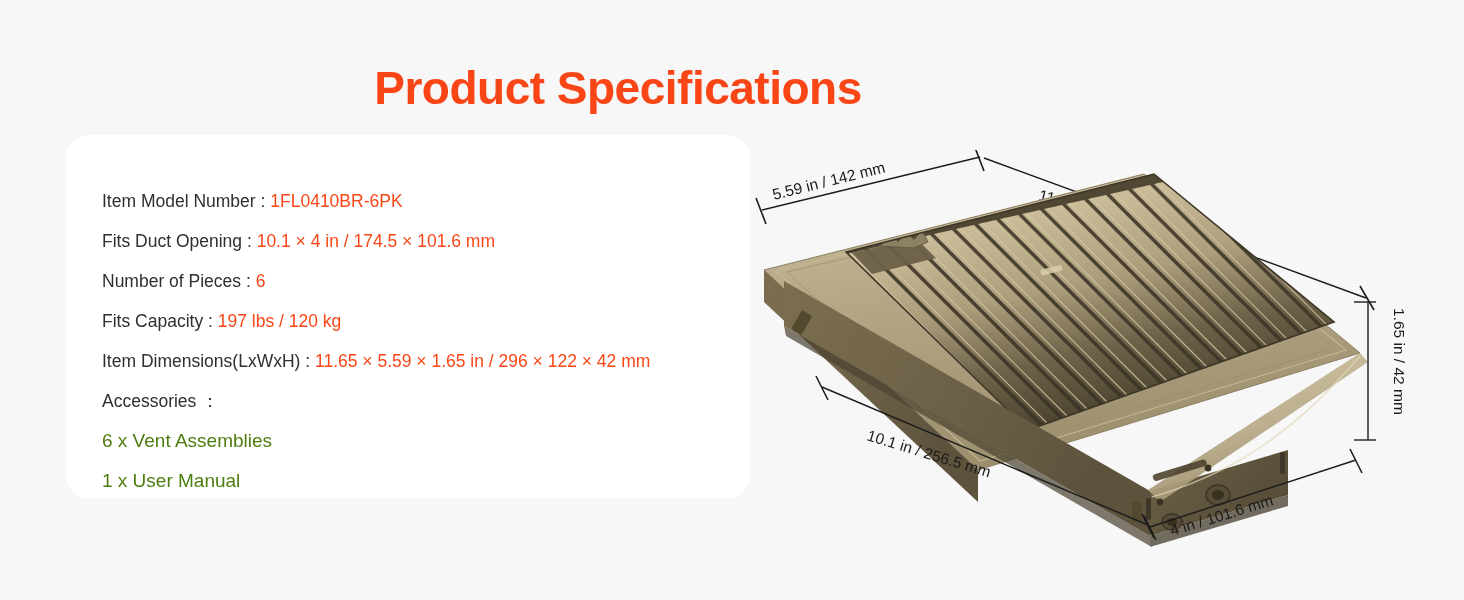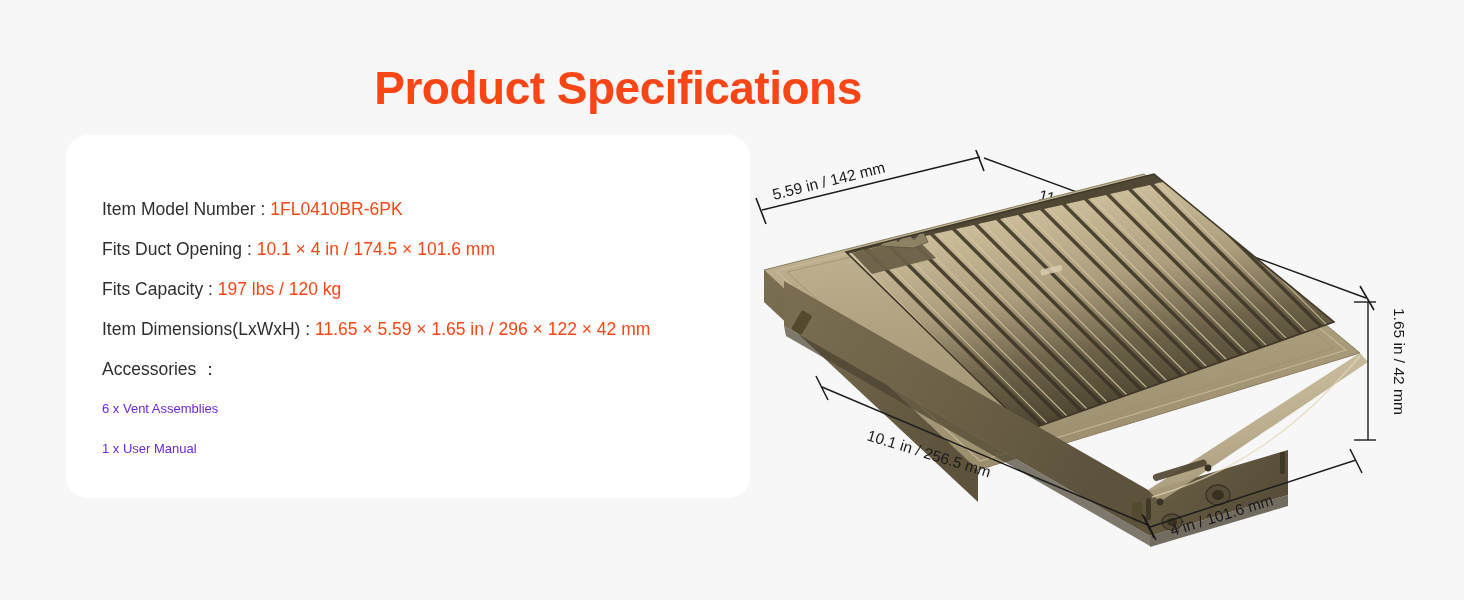--- a/index.html
+++ b/index.html
@@ -24,35 +24,35 @@
   }
 
   
   .spec-card{
     position:absolute;left:66px;top:135px;
     width:684px;height:363px;
     background:#ffffff;
     border-radius:22px;
   }
   .spec-list{
-    position:absolute;left:36px;top:54px;right:20px;
+    position:absolute;left:36px;top:46px;right:20px;
   }
   .spec-row{
     font-size:17.5px;
     color:#2f2f2f;
     line-height:40px;
     white-space:nowrap;
   }
   .spec-label{color:#2f2f2f;}
   .spec-sep{color:#2f2f2f;}
   .spec-value{color:#fa4616;}
   .acc-row{
-    font-size:13px;
+    font-size:19px;
     line-height:40px;
-    color:#6d28d9;
+    color:#4d7c0f;
     white-space:nowrap;
   }
 
   
   .product-figure{
     position:absolute;left:740px;top:150px;
     width:724px;height:420px;
   }
   .product-figure svg{display:block;}
 
@@ -73,20 +73,23 @@
     <div class="spec-list">
 
       <div class="spec-row">
         <span class="spec-label">Item Model Number</span><span class="spec-sep"> : </span><span class="spec-value">1FL0410BR-6PK</span>
       </div>
 
       <div class="spec-row">
         <span class="spec-label">Fits Duct Opening</span><span class="spec-sep"> : </span><span class="spec-value">10.1 × 4 in / 174.5 × 101.6 mm</span>
       </div>
 
+      <div class="spec-row">
+        <span class="spec-label">Number of Pieces</span><span class="spec-sep"> : </span><span class="spec-value">6</span>
+      </div>
 
       <div class="spec-row">
         <span class="spec-label">Fits Capacity</span><span class="spec-sep"> : </span><span class="spec-value">197 lbs / 120 kg</span>
       </div>
 
       <div class="spec-row">
         <span class="spec-label">Item Dimensions(LxWxH)</span><span class="spec-sep"> : </span><span class="spec-value">11.65 × 5.59 × 1.65 in / 296 × 122 × 42 mm</span>
       </div>
 
       <div class="spec-row">

